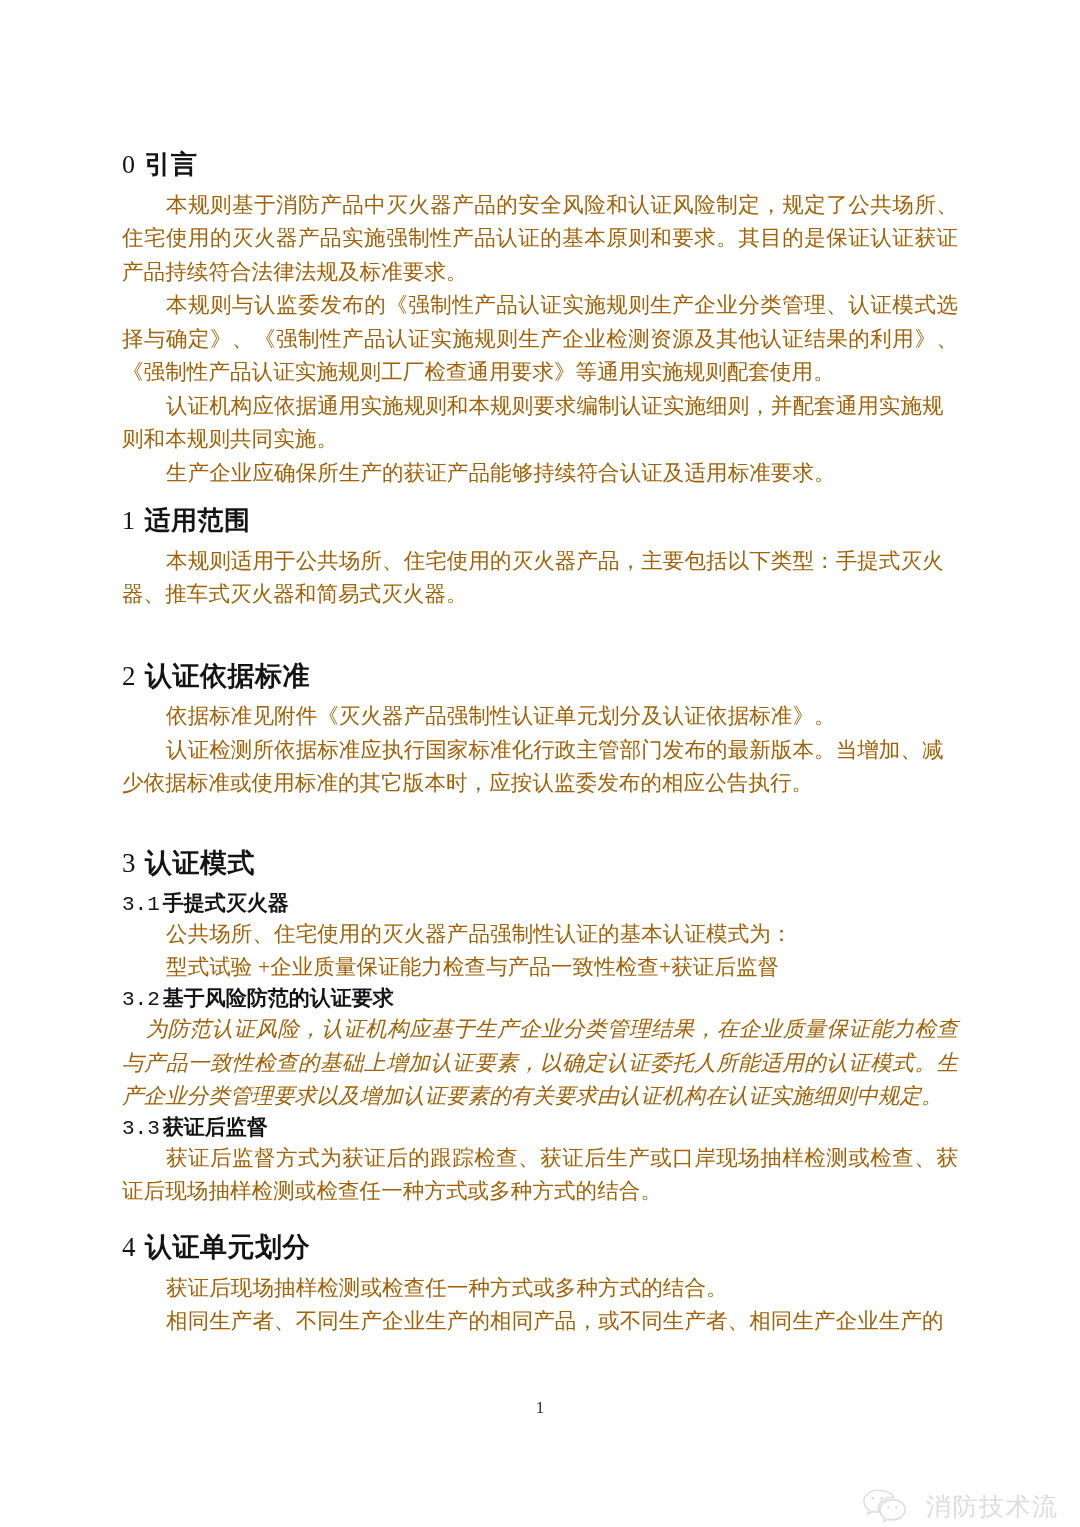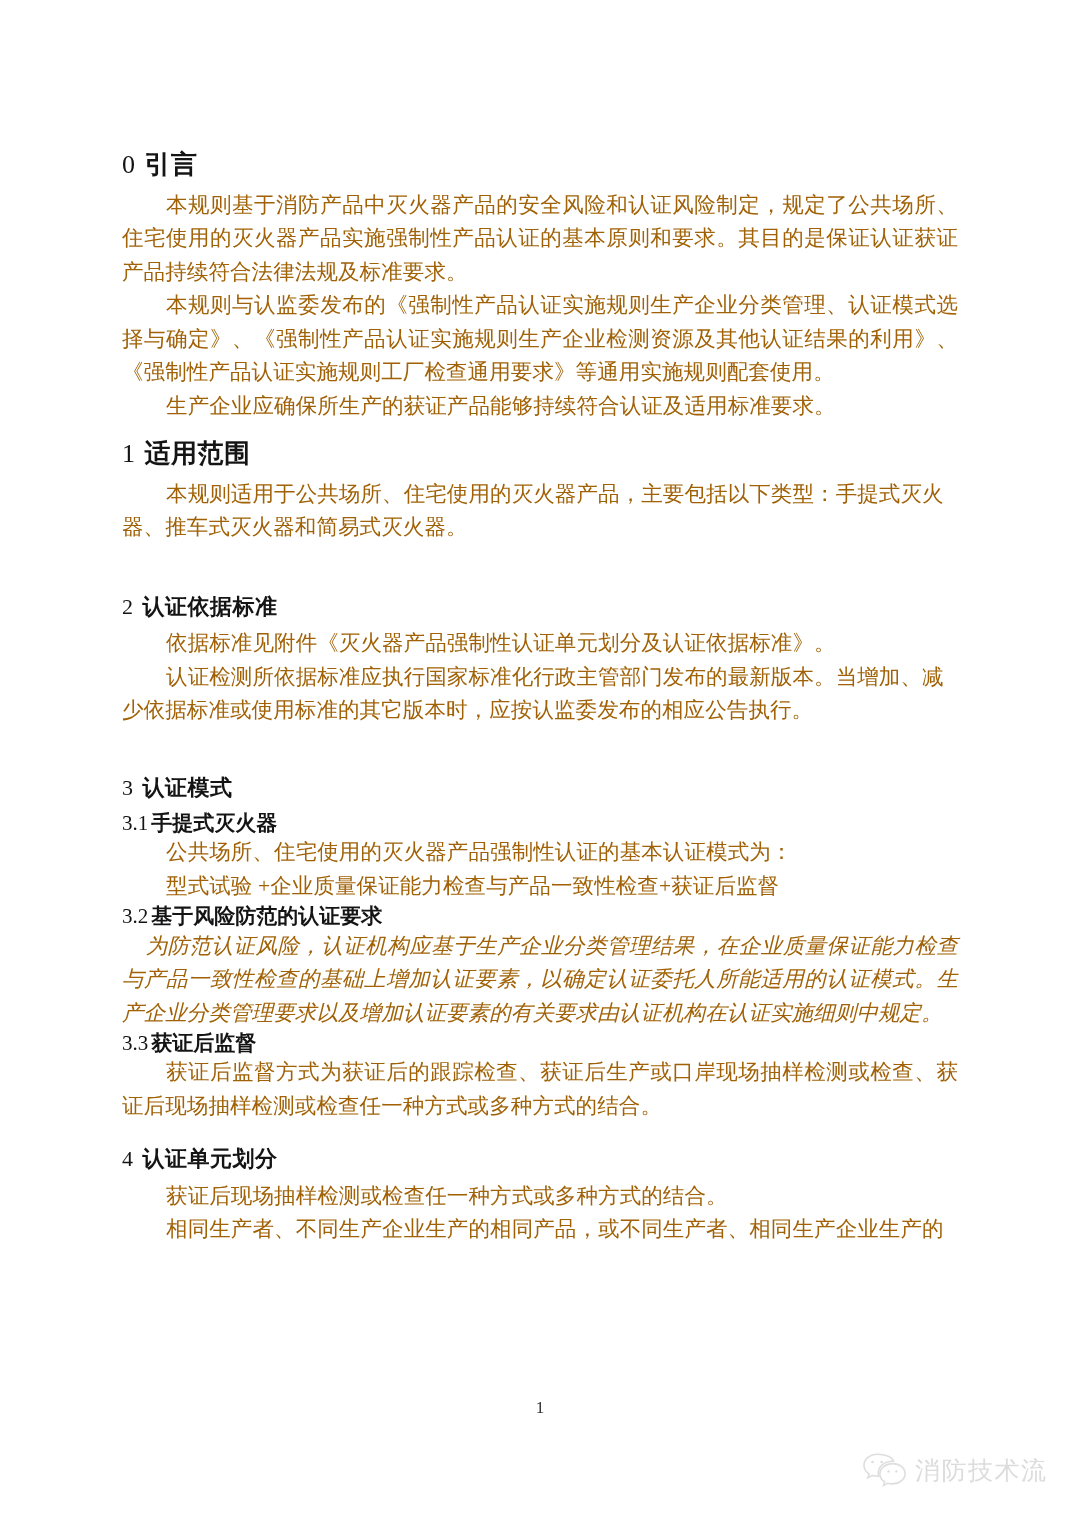--- a/index.html
+++ b/index.html
@@ -28,21 +28,21 @@
     position: absolute;
     left: 122px;
     top: 148px;
     width: 836px;
   }
 
   
   .h1 {
     font-family: "Liberation Sans", "DejaVu Sans", sans-serif;
     font-weight: bold;
-    font-size: 22px;
+    font-size: 27px;
     line-height: 1.25;
     letter-spacing: 0.5px;
     margin: 0;
     color: #141414;
   }
   .h1.tight { font-size: 26px; }
 
   .h1 .num {
     font-family: "Liberation Serif", "DejaVu Serif", serif;
     font-weight: normal;
@@ -52,21 +52,21 @@
   .h2 {
     font-family: "Liberation Sans", "DejaVu Sans", sans-serif;
     font-weight: bold;
     font-size: 21px;
     line-height: 1.25;
     margin: 0;
     color: #141414;
     letter-spacing: 0px;
   }
   .h2 .num {
-    font-family: Liberation Serif, serif;
+    font-family: Liberation Mono, monospace;
     font-weight: normal;
     padding-right: 3px;
   }
 
   
   .para {
     font-size: 21.5px;
     line-height: 33.5px;
     margin: 0;
     text-align: justify;
@@ -94,24 +94,24 @@
     text-align: center;
     font-size: 17px;
     color: #303030;
     font-family: "Liberation Serif", "DejaVu Serif", serif;
   }
 
   
   .watermark {
     position: absolute;
     left: 862px;
-    top: 1452px;
+    top: 1488px;
     display: flex;
     align-items: center;
-    gap: 7px;
+    gap: 18px;
     opacity: 1;
     text-align: right;
   }
   .wechat-icon {
     width: 46px;
     height: 36px;
     position: relative;
     flex: 0 0 auto;
   }
   .wechat-icon svg { display: block; }
@@ -129,20 +129,21 @@
 
 <div class="page">
   <div class="content">
 
     <h1 class="h1 tight">
       <span class="num">0</span><span>引言</span>
     </h1>
     <div class="sp-after-h1"></div>
     <p class="para">本规则基于消防产品中灭火器产品的安全风险和认证风险制定，规定了公共场所、住宅使用的灭火器产品实施强制性产品认证的基本原则和要求。其目的是保证认证获证产品持续符合法律法规及标准要求。</p>
     <p class="para">本规则与认监委发布的《强制性产品认证实施规则生产企业分类管理、认证模式选择与确定》、《强制性产品认证实施规则生产企业检测资源及其他认证结果的利用》、《强制性产品认证实施规则工厂检查通用要求》等通用实施规则配套使用。</p>
+    <p class="para lastline-left">认证机构应依据通用实施规则和本规则要求编制认证实施细则，并配套通用实施规则和本规则共同实施。</p>
     <p class="para lastline-left"> 生产企业应确保所生产的获证产品能够持续符合认证及适用标准要求。</p>
 
     <div class="sp-h1-before"></div>
     <h1 class="h1 tight">
       <span class="num">1</span><span>适用范围</span>
     </h1>
     <div class="sp-after-h1"></div>
     <p class="para lastline-left">本规则适用于公共场所、住宅使用的灭火器产品，主要包括以下类型：手提式灭火器、推车式灭火器和简易式灭火器。</p>
 
     <div class="sp-sec2-gap"></div>

